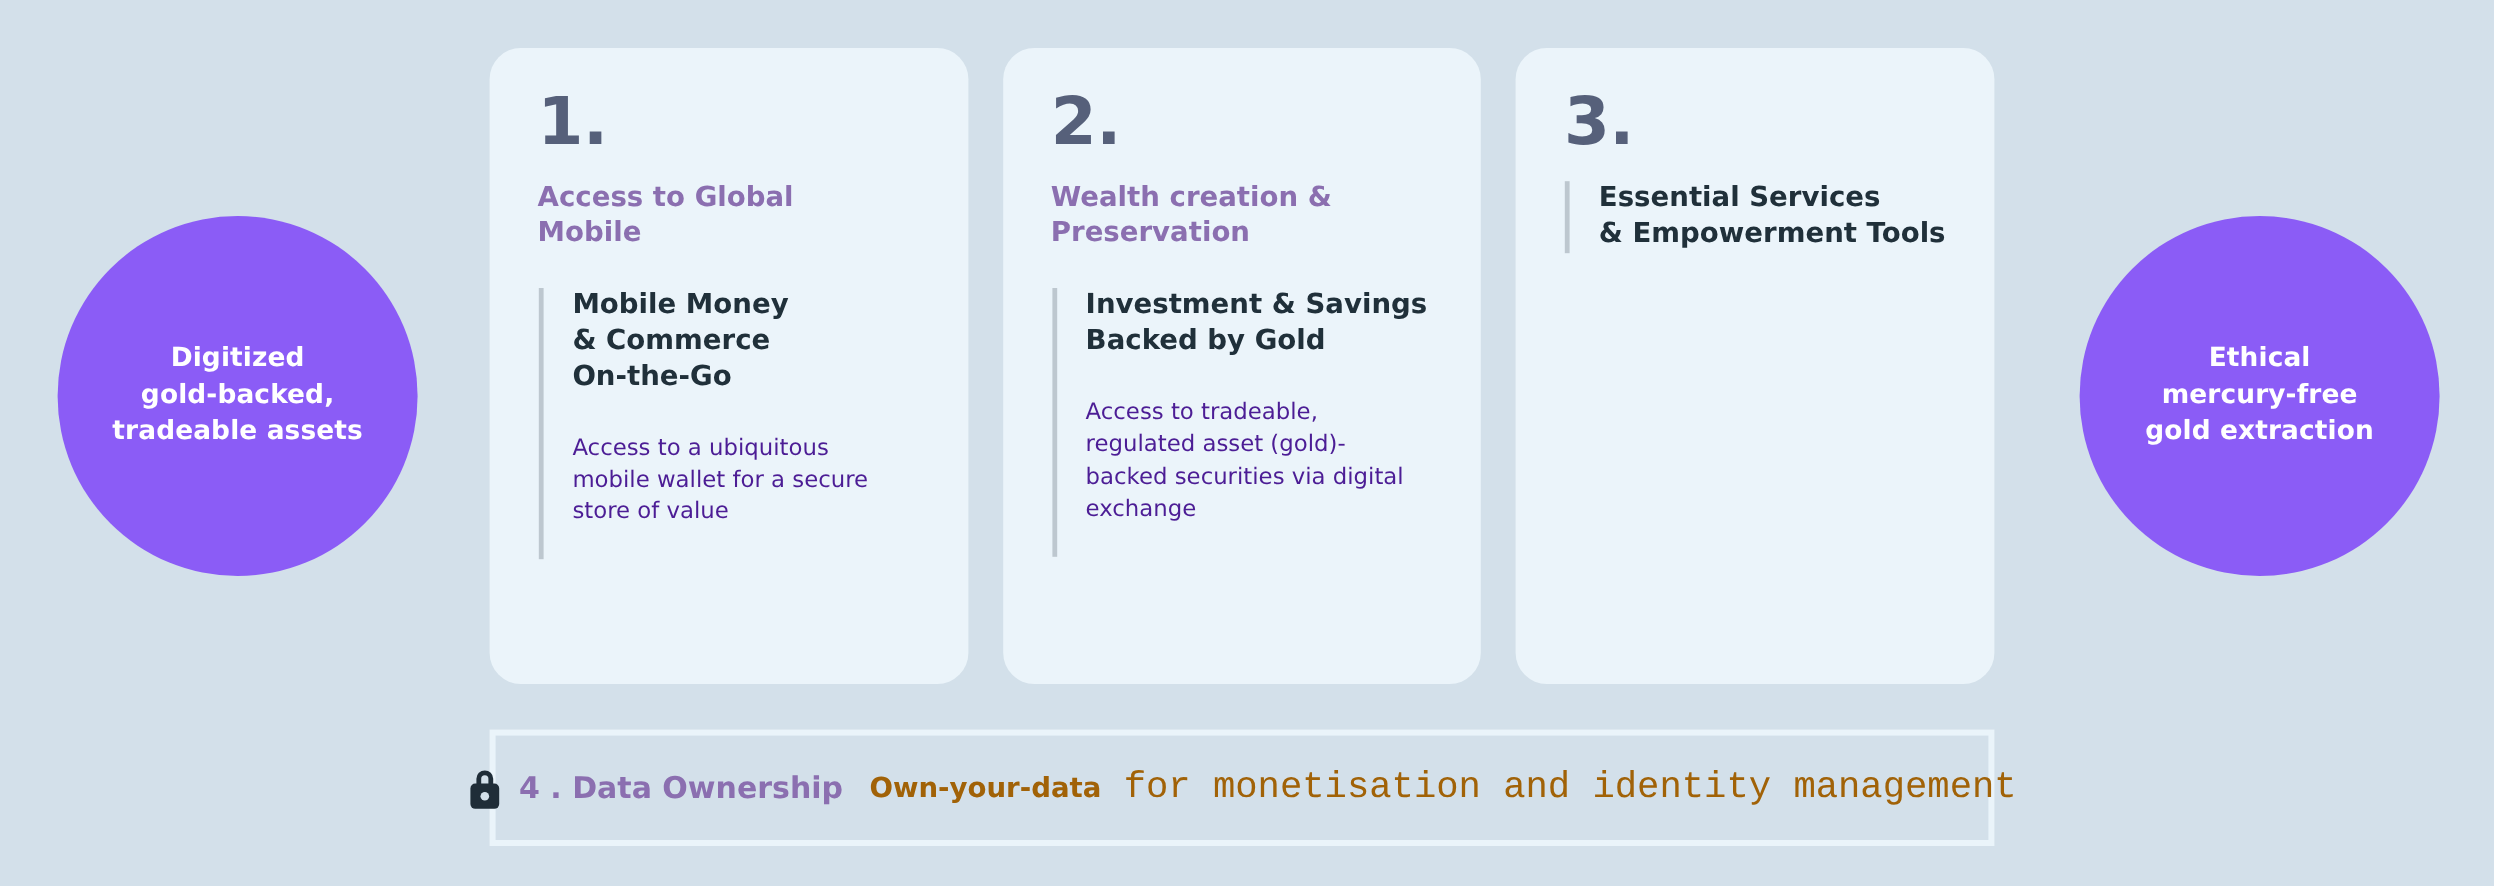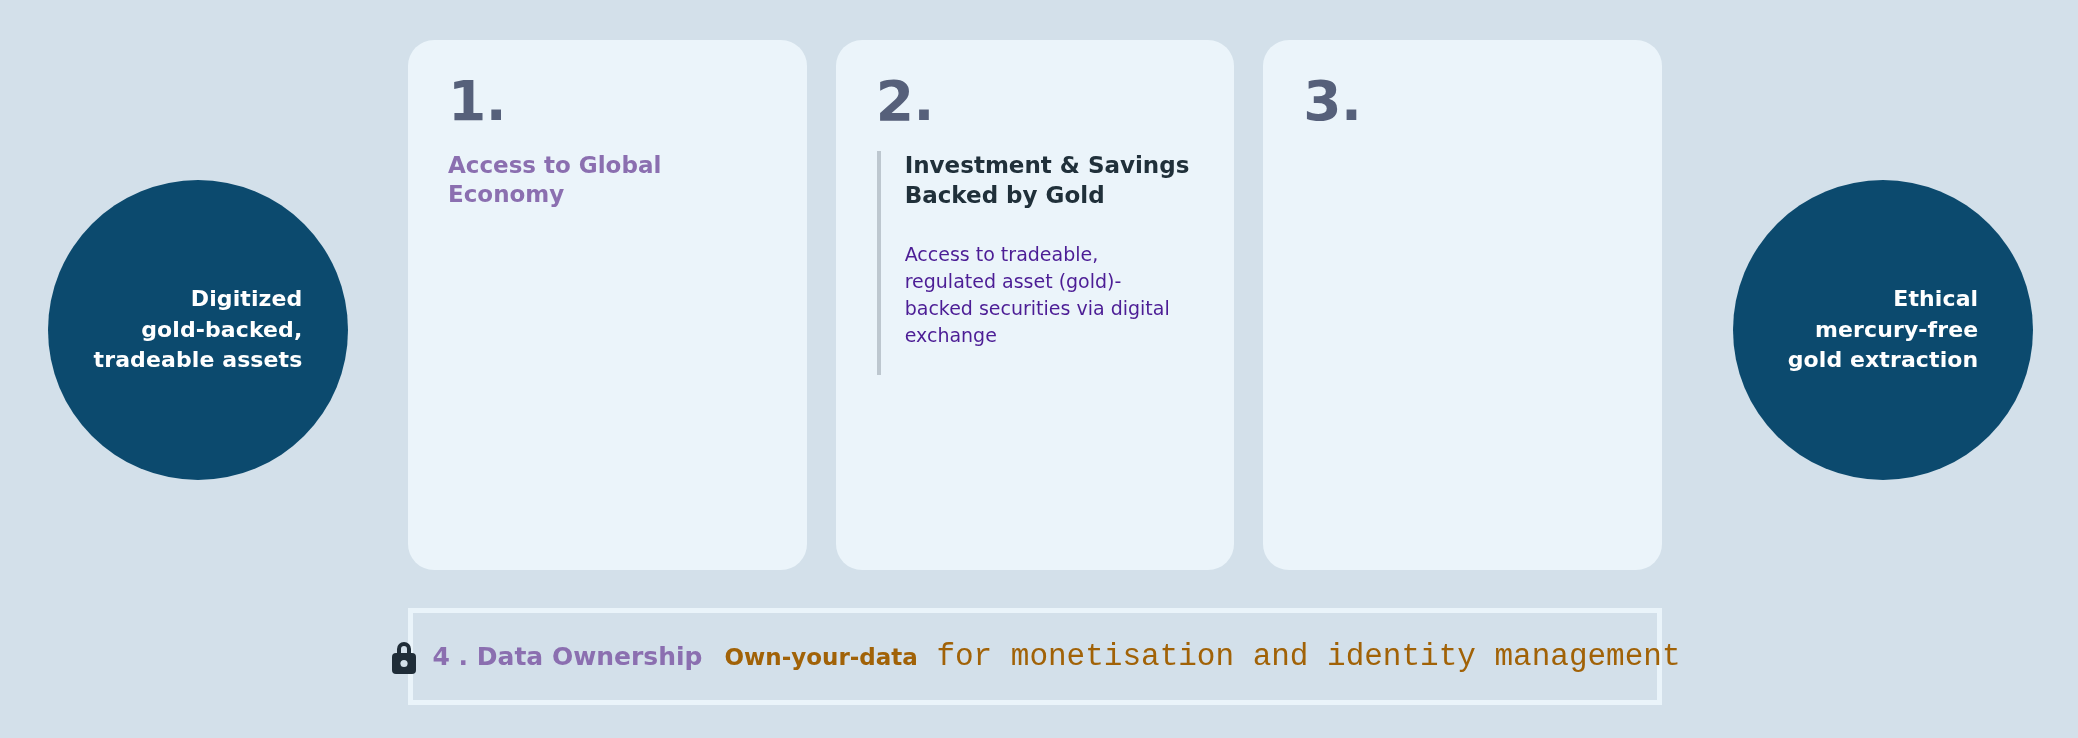--- a/index.html
+++ b/index.html
@@ -14,25 +14,25 @@
     overflow: hidden;
     position: relative;
   }
 
   
   .circle {
     position: absolute;
     width: 300px;
     height: 300px;
     border-radius: 50%;
-    background: #0c4a6e;
+    background: #8b5cf6;
     display: flex;
     align-items: center;
     justify-content: center;
-    text-align: right;
+    text-align: center;
   }
   .circle-text {
     color: #ffffff;
     font-size: 22px;
     font-weight: bold;
     line-height: 1.38;
     letter-spacing: 0.1px;
     white-space: pre-line;
   }
   #circle-left  { left: 48px;  top: 180px; }
@@ -148,38 +148,50 @@
   <div class="circle-text">Digitized
 gold-backed,
 tradeable assets</div>
 </div>
 
 <div class="cards">
 
   <div class="card">
     <div class="card-number">1.</div>
     <div class="card-title">Access to Global
-Economy</div>
+Mobile</div>
+    <div class="card-detail">
+      <div class="detail-heading">Mobile Money
+&amp; Commerce
+On-the-Go</div>
+      <div class="detail-body">Access to a ubiquitous
+mobile wallet for a secure
+store of value</div>
+    </div>
   </div>
 
   <div class="card">
     <div class="card-number">2.</div>
+    <div class="card-title">Wealth creation &amp;
+Preservation</div>
     <div class="card-detail">
       <div class="detail-heading">Investment &amp; Savings
 Backed by Gold</div>
       <div class="detail-body">Access to tradeable,
 regulated asset (gold)-
 backed securities via digital
 exchange</div>
     </div>
   </div>
 
   <div class="card">
     <div class="card-number">3.</div>
     <div class="card-detail">
+      <div class="detail-heading">Essential Services
+&amp; Empowerment Tools</div>
     </div>
   </div>
 
 </div>
 
 <div id="bottom-bar">
   <div class="bar-inner">
     <svg class="lock-icon" viewBox="0 0 30 36">
       <path d="M8 15 V10 a7 7 0 0 1 14 0 V15 h-4 V10 a3 3 0 0 0 -6 0 V15 Z" fill="#1f2d38"></path>
       <rect x="3" y="14" width="24" height="21" rx="4" fill="#1f2d38"></rect>

